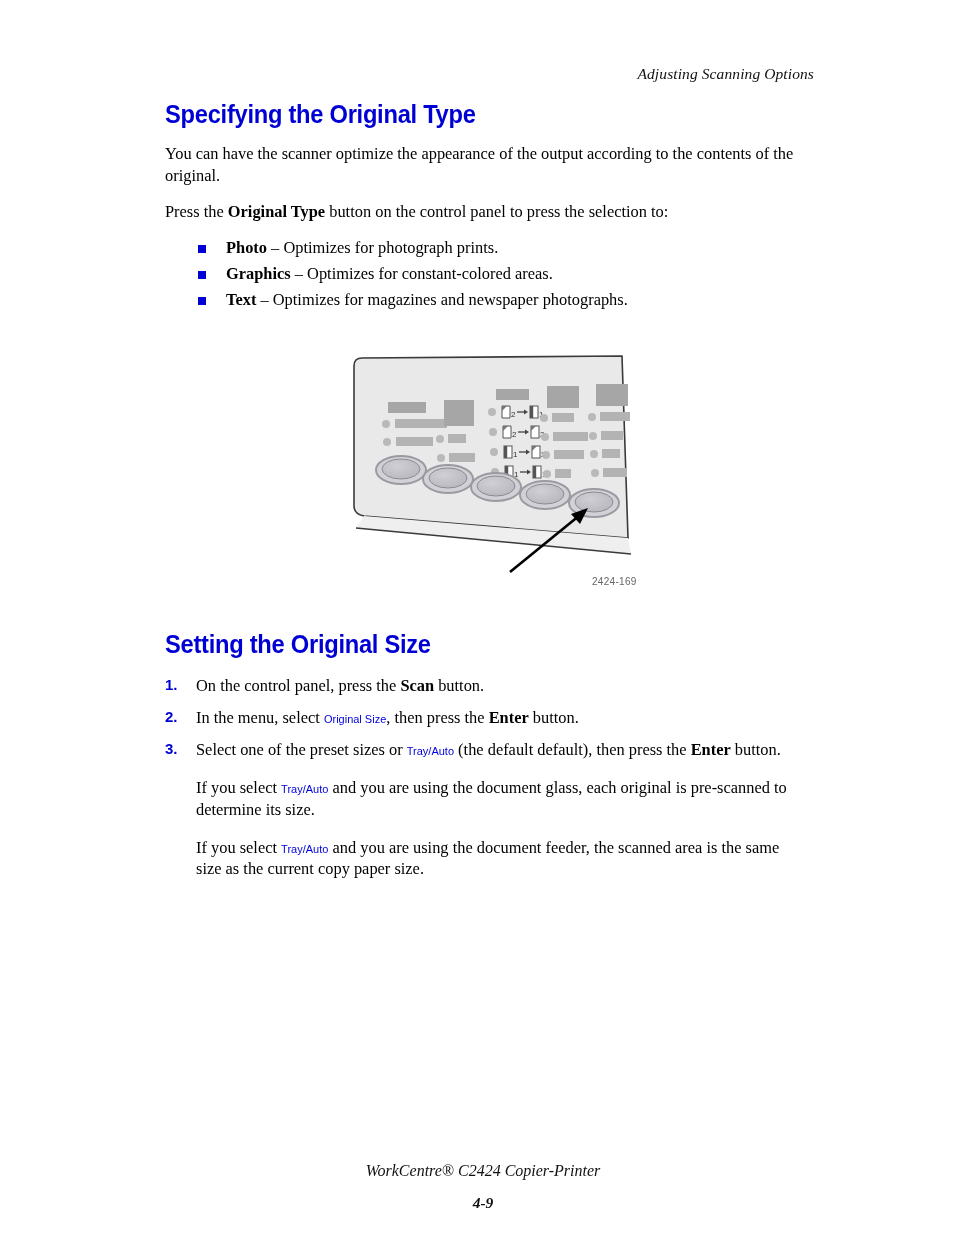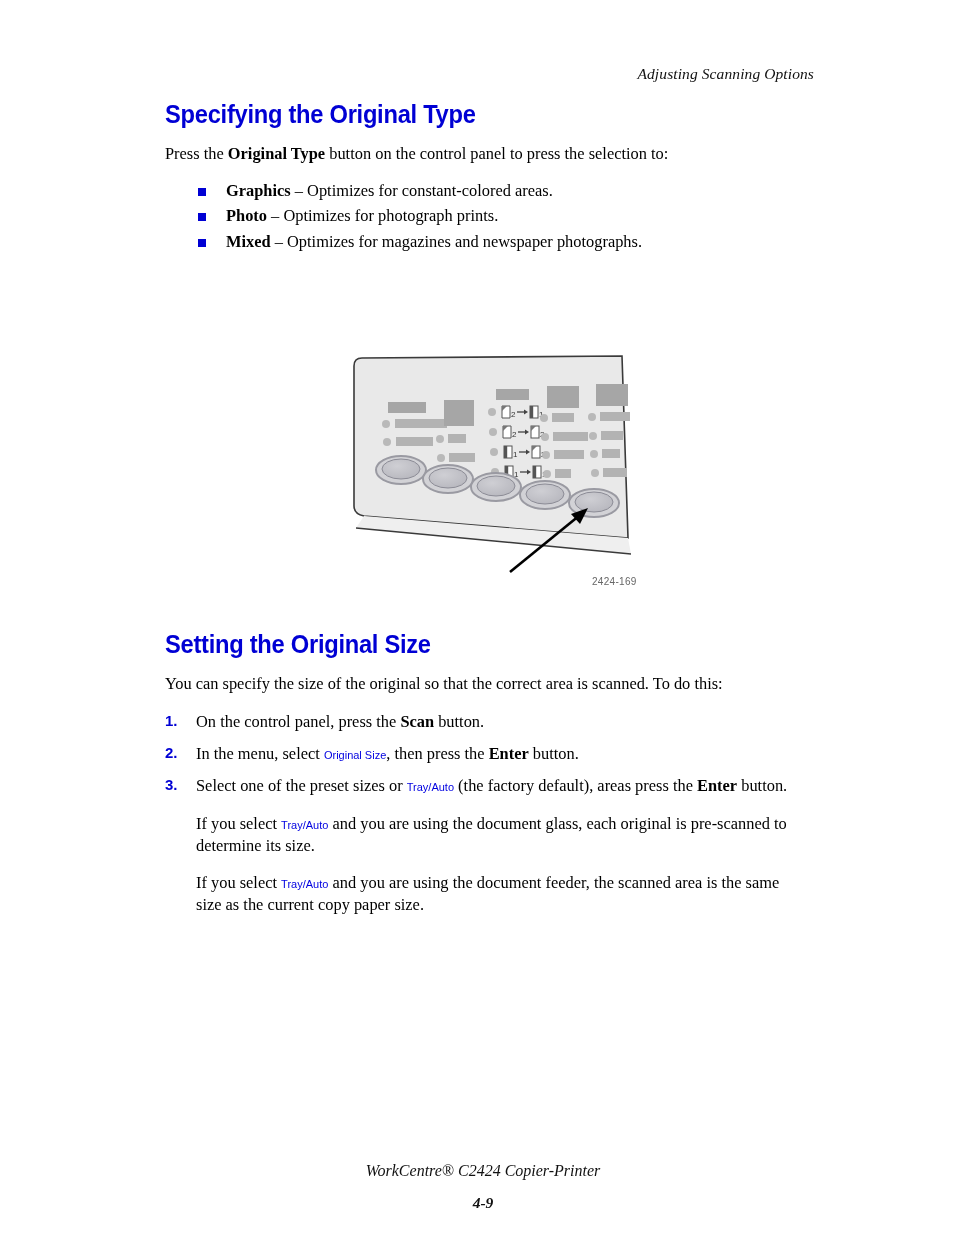--- a/index.html
+++ b/index.html
@@ -161,32 +161,33 @@
 <body>
 
 <div class="page">
 
   <div class="running-header">Adjusting Scanning Options</div>
 
   <div class="content">
 
     <h1 class="section-heading">Specifying the Original Type</h1>
 
+    <p class="para">You can have the scanner optimize the appearance of the output according to the contents of the original.</p>
 
     <p class="para"><span>Press the </span><b>Original Type</b><span> button on the control panel to press the selection to:</span></p>
 
     <ul class="bullets">
       <li>
+        <span class="sq"></span><b>Photo</b><span> – Optimizes for photograph prints.</span>
+      </li>
+      <li>
         <span class="sq"></span><b>Graphics</b><span> – Optimizes for constant-colored areas.</span>
       </li>
       <li>
-        <span class="sq"></span><b>Photo</b><span> – Optimizes for photograph prints.</span>
-      </li>
-      <li>
-        <span class="sq"></span><b>Mixed</b><span> – Optimizes for magazines and newspaper photographs.</span>
+        <span class="sq"></span><b>Text</b><span> – Optimizes for magazines and newspaper photographs.</span>
       </li>
     </ul>
   </div>
 
   <div class="figure">
     <svg width="345" height="255" viewBox="0 0 345 255">
       <defs>
         <radialGradient id="btnGrad" cx="40%" cy="35%" r="75%">
           <stop offset="0%" stop-color="#cfcfd4"></stop>
           <stop offset="100%" stop-color="#b6b6bd"></stop>
@@ -318,31 +319,30 @@
         <path d="M 248 160 L 231 166 L 240 176 Z" fill="#000000"></path>
       </g>
     </svg>
 
     <div class="figure-caption">2424-169</div>
   </div>
 
   <div class="content" style="top:630px;">
     <h1 class="section-heading">Setting the Original Size</h1>
 
-    <p class="para">You can specify the size of the original so that the correct area is scanned. To do this:</p>
 
     <ol class="steps">
       <li>
         <span class="num">1.</span><span><span>On the control panel, press the </span><b>Scan</b><span> button.</span></span>
       </li>
       <li>
         <span class="num">2.</span><span><span>In the menu, select </span><span class="blue-term">Original Size</span><span>, then press the </span><b>Enter</b><span> button.</span></span>
       </li>
       <li>
-        <span class="num">3.</span><span><span>Select one of the preset sizes or </span><span class="blue-term">Tray/Auto</span><span> (the factory default), areas press the </span><b>Enter</b><span> button.</span></span>
+        <span class="num">3.</span><span><span>Select one of the preset sizes or </span><span class="blue-term">Tray/Auto</span><span> (the default default), then press the </span><b>Enter</b><span> button.</span></span>
       </li>
     </ol>
 
     <p class="sub-para"><span>If you select </span><span class="blue-term">Tray/Auto</span><span> and you are using the document glass, each original is pre-scanned to determine its size.</span></p>
 
     <p class="sub-para"><span>If you select </span><span class="blue-term">Tray/Auto</span><span> and you are using the document feeder, the scanned area is the same size as the current copy paper size.</span></p>
   </div>
 
   <div class="footer">
     <span>WorkCentre® C2424 Copier-Printer</span>

